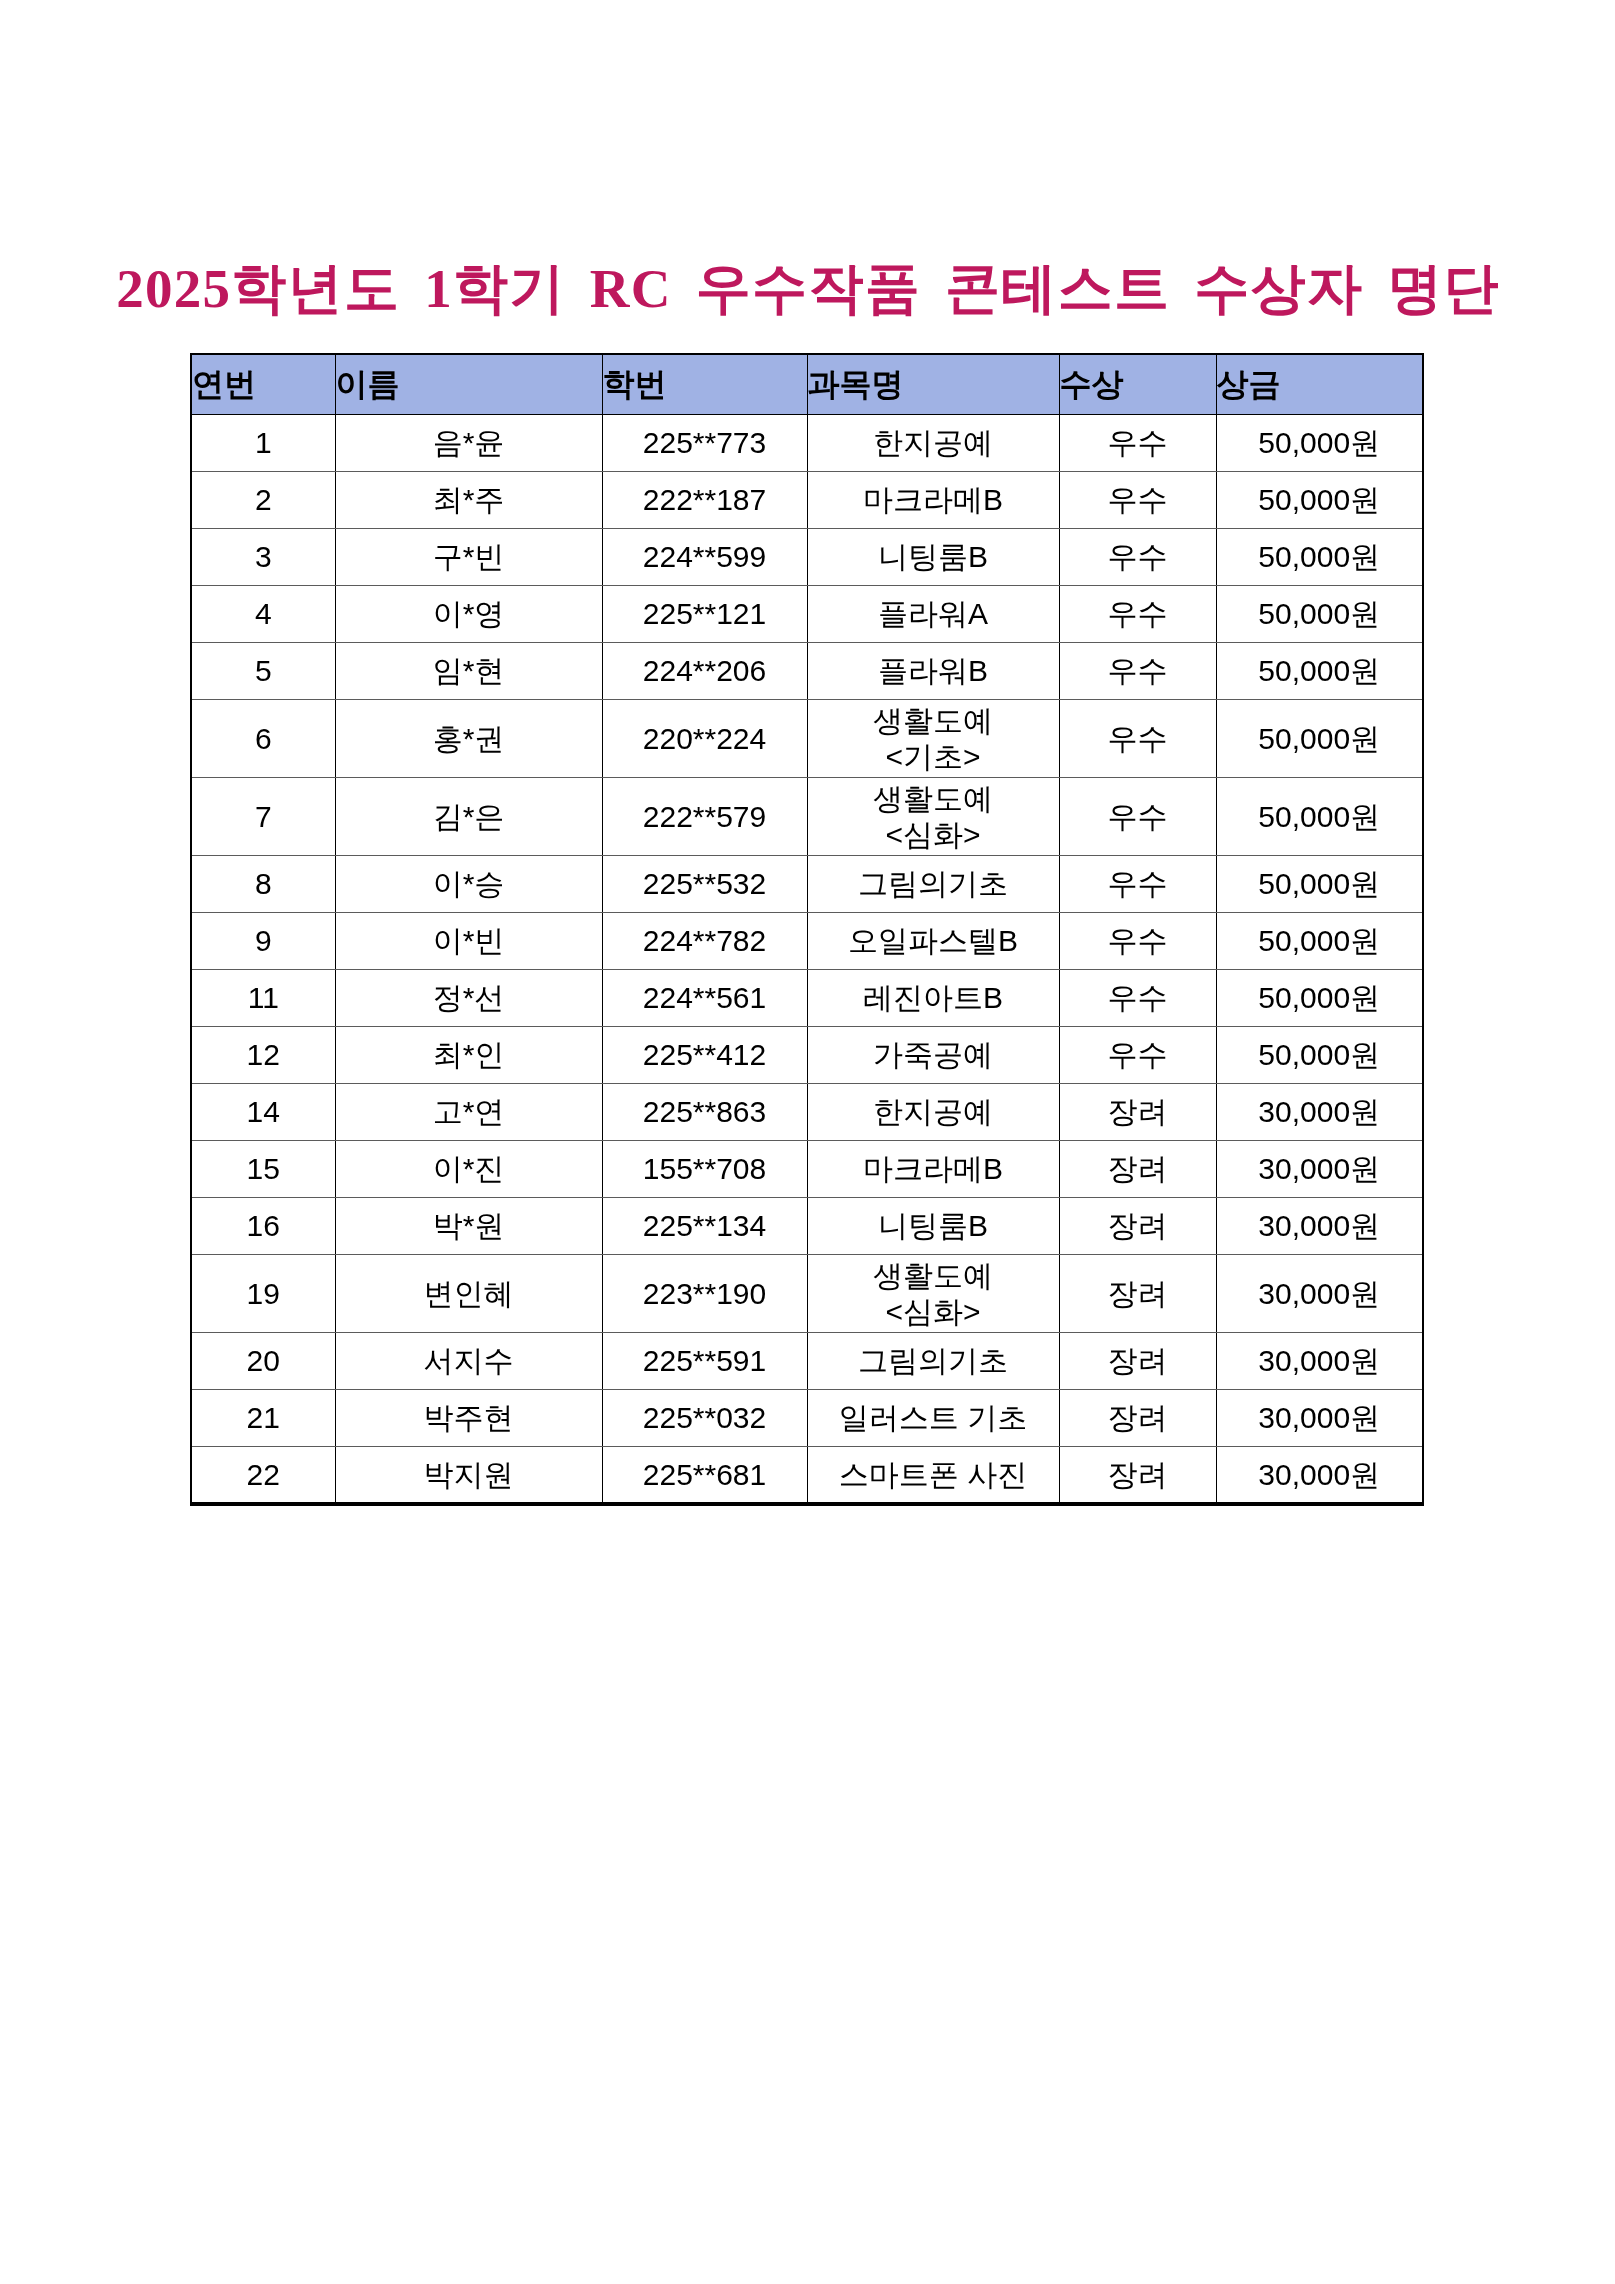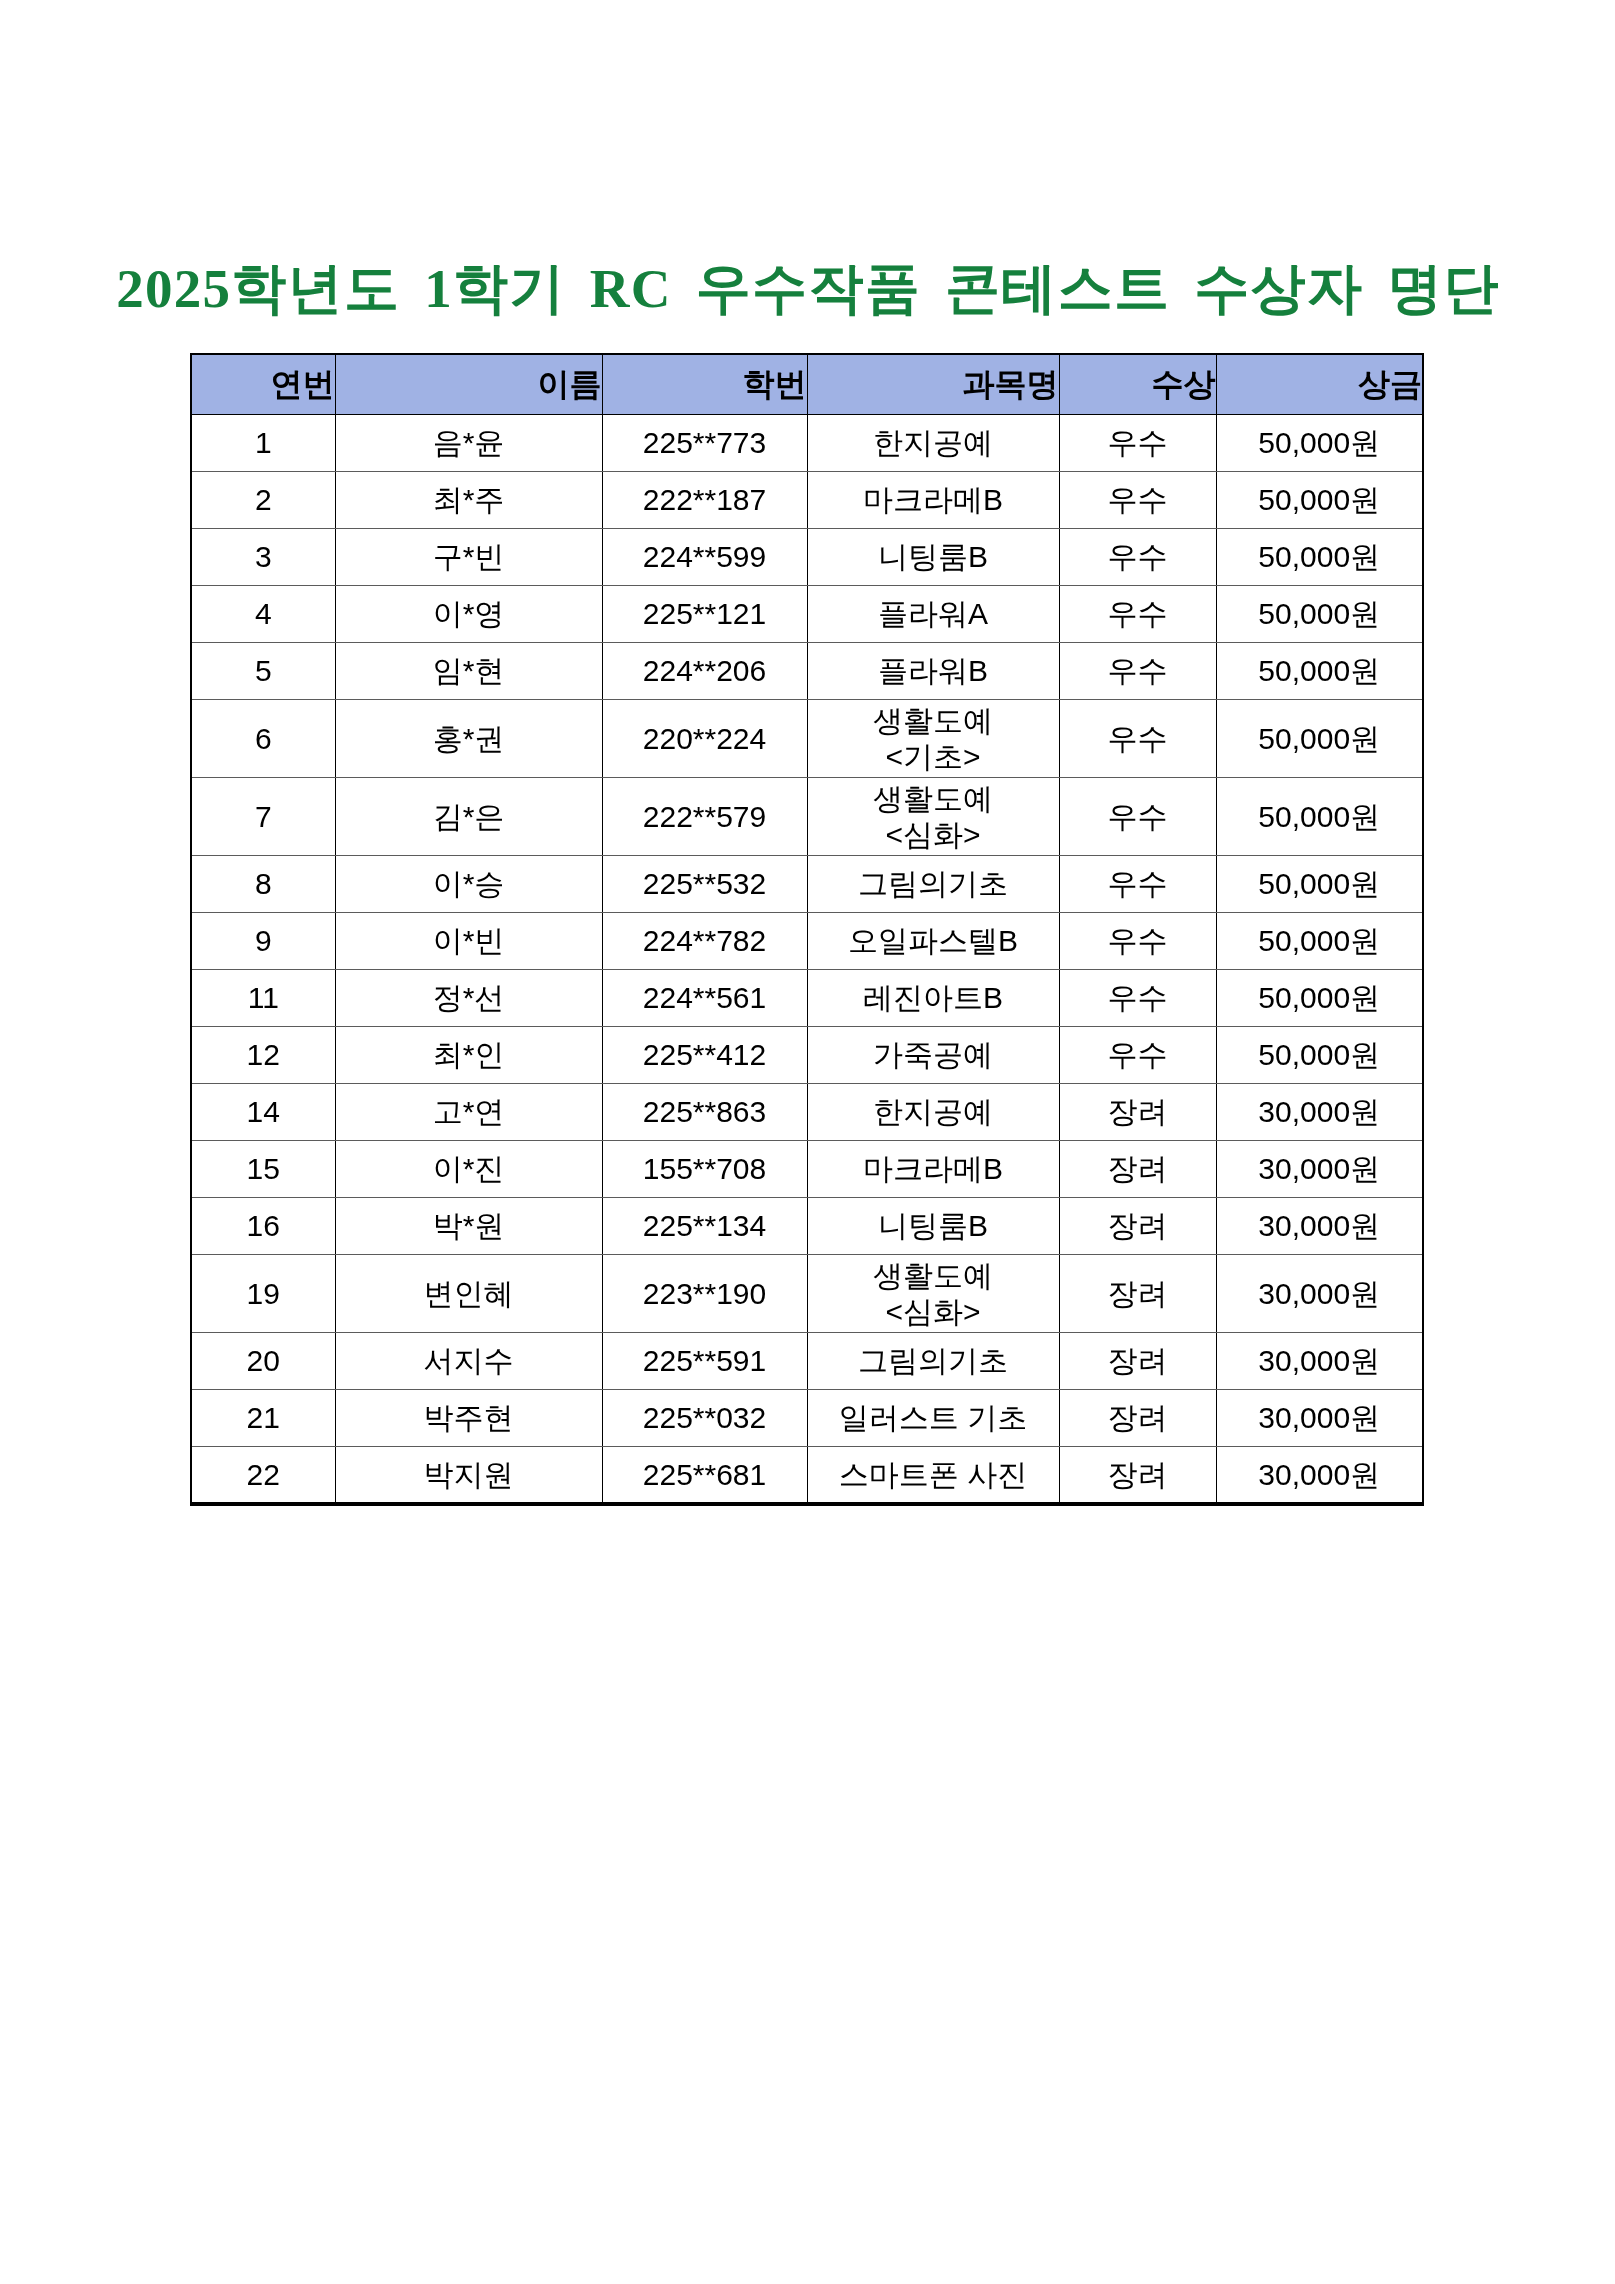--- a/index.html
+++ b/index.html
@@ -18,21 +18,21 @@
   .title {
     margin: 0;
     padding-top: 256px;
     text-align: center;
     font-family: "Liberation Serif", serif;
     font-weight: 700;
     font-size: 55px;
     line-height: 1.2;
     letter-spacing: 1.3px;
     word-spacing: 9px;
-    color: #15803d;
+    color: #be185d;
   }
   table.winners {
     border-collapse: collapse;
     table-layout: fixed;
     margin-left: 190px;
     margin-top: 31px;
     width: 1233px;
     border: 2px solid #000000;
     border-bottom: 4.6px solid #000000;
   }
@@ -42,21 +42,21 @@
   col.c-subject { width: 252px; }
   col.c-award   { width: 157px; }
   col.c-prize   { width: 207px; }
 
   table.winners th {
     background: #a0b2e4;
     border: 1.3px solid #000000;
     height: 59px;
     font-size: 32px;
     font-weight: 700;
-    text-align: right;
+    text-align: left;
     vertical-align: middle;
     padding: 0;
   }
   table.winners td {
     border-left: 1.3px solid #000000;
     border-right: 1.3px solid #000000;
     border-top: 1.3px solid #5b5b5b;
     border-bottom: 1.3px solid #5b5b5b;
     font-size: 30px;
     font-weight: 400;

